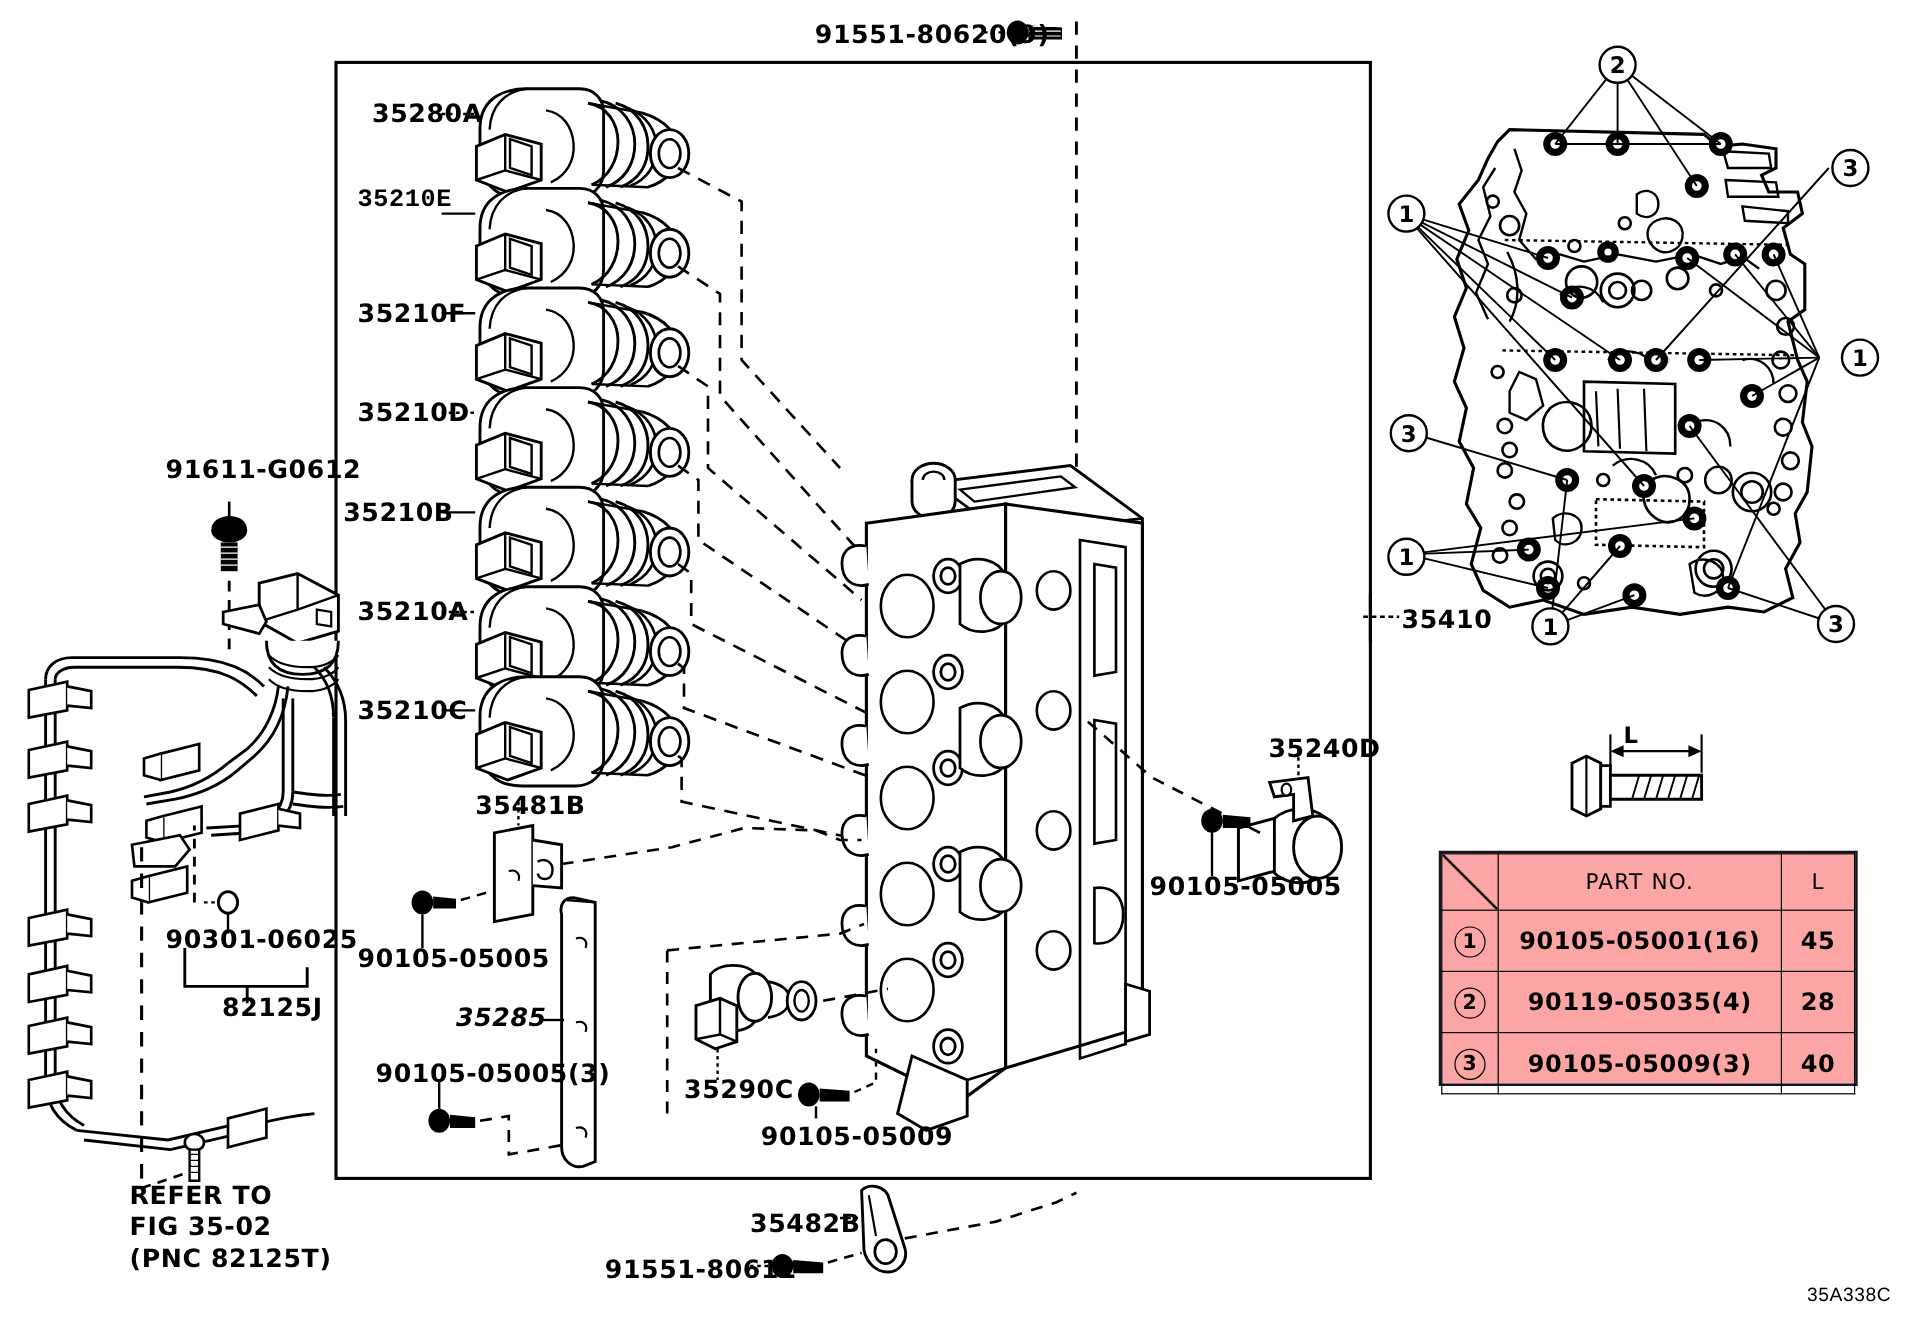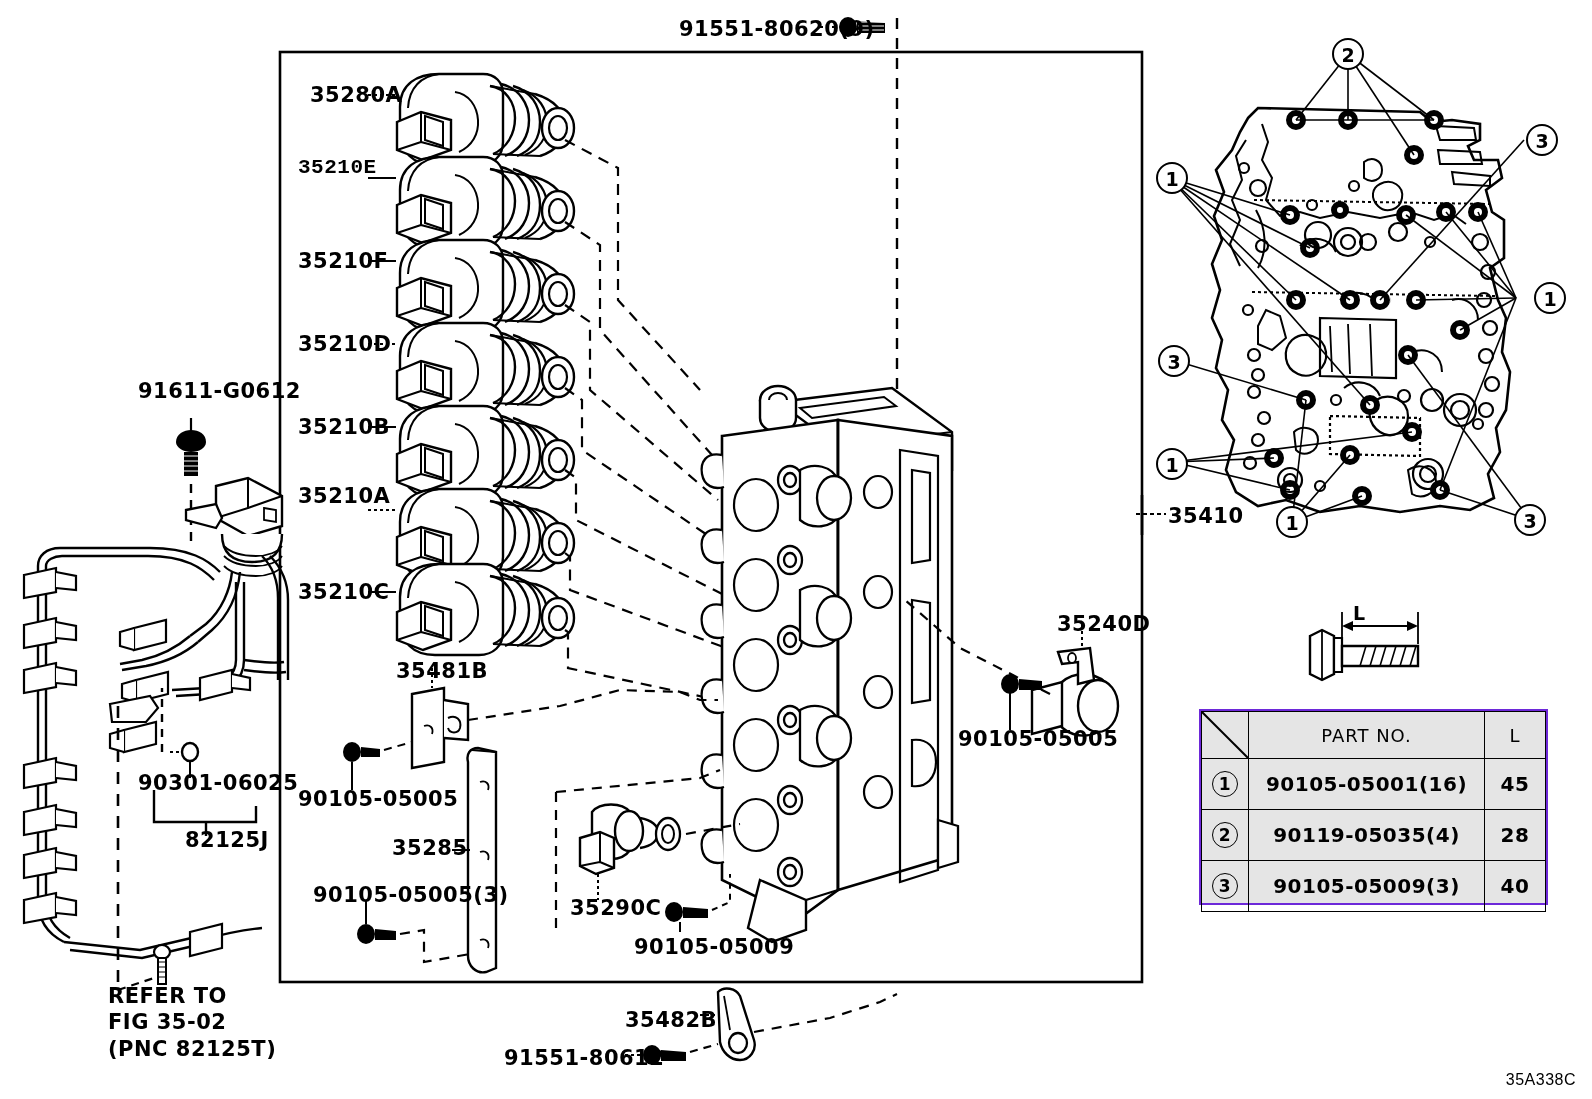--- a/index.html
+++ b/index.html
@@ -24,23 +24,23 @@
     color:#000;
     line-height:1.15;
   }
   .lbl.sm{font-size:19px;}
   .lbl.multi{line-height:1.25;}
 
   .tbl{
     position:absolute;
     left:1199px;top:709px;
     width:349px;height:196px;
-    border:2px solid #6d28d9;
+    border:2px solid #0f172a;
     box-sizing:border-box;
-    background:#e5e5e5;
+    background:#fca5a5;
   }
   .tbl table{
     border-collapse:collapse;width:100%;height:100%;
     font-family:"DejaVu Sans","Liberation Sans",sans-serif;
   }
   .tbl td,.tbl th{
     border:1px solid #000;
     text-align:center;vertical-align:middle;
     font-weight:bold;
     padding:0;
@@ -607,39 +607,39 @@
     <path d="M1346,626 L1414,626" stroke-width="1.8" fill="none"></path>
     <path d="M1342,626 L1353,621 L1353,631 Z" fill="#000" stroke="none"></path>
     <path d="M1418,626 L1407,621 L1407,631 Z" fill="#000" stroke="none"></path>
   </g>
 </svg>
 
 <div class="lbl" style="left:298px;top:83px;margin-left:12px;">35280A</div>
 <div class="lbl" style="left:298px;top:156px;font-family:Liberation Mono, monospace;">35210E</div>
 <div class="lbl" style="left:298px;top:249px;">35210F</div>
 <div class="lbl" style="left:298px;top:332px;">35210D</div>
-<div class="lbl" style="left:298px;top:415px;">35210B</div>
-<div class="lbl" style="left:298px;top:484px;">35210A</div>
+<div class="lbl" style="left:286px;top:415px;">35210B</div>
+<div class="lbl" style="left:298px;top:498px;">35210A</div>
 <div class="lbl" style="left:298px;top:580px;">35210C</div>
 
 <div class="lbl" style="left:679px;top:17px;">91551-80620(9)</div>
 
 <div class="lbl" style="left:138px;top:379px;">91611-G0612</div>
 <div class="lbl" style="left:138px;top:771px;">90301-06025</div>
 <div class="lbl" style="left:185px;top:828px;">82125J</div>
 
 <div class="lbl multi" style="left:108px;top:983px;">
   <div>REFER TO</div>
   <div>FIG 35-02</div>
   <div>(PNC 82125T)</div>
 </div>
 
 <div class="lbl" style="left:396px;top:659px;">35481B</div>
 <div class="lbl" style="left:298px;top:787px;">90105-05005</div>
-<div class="lbl" style="left:392px;top:836px;">35285</div>
+<div class="lbl" style="left:380px;top:836px;font-style:italic;">35285</div>
 <div class="lbl" style="left:313px;top:883px;">90105-05005(3)</div>
 <div class="lbl" style="left:570px;top:896px;">35290C</div>
 <div class="lbl" style="left:634px;top:935px;">90105-05009</div>
 <div class="lbl" style="left:625px;top:1008px;">35482B</div>
 <div class="lbl" style="left:504px;top:1046px;">91551-80612</div>
 
 <div class="lbl" style="left:1057px;top:592px;margin-top:20px;">35240D</div>
 <div class="lbl" style="left:958px;top:727px;">90105-05005</div>
 <div class="lbl" style="left:1168px;top:504px;">35410</div>
 

